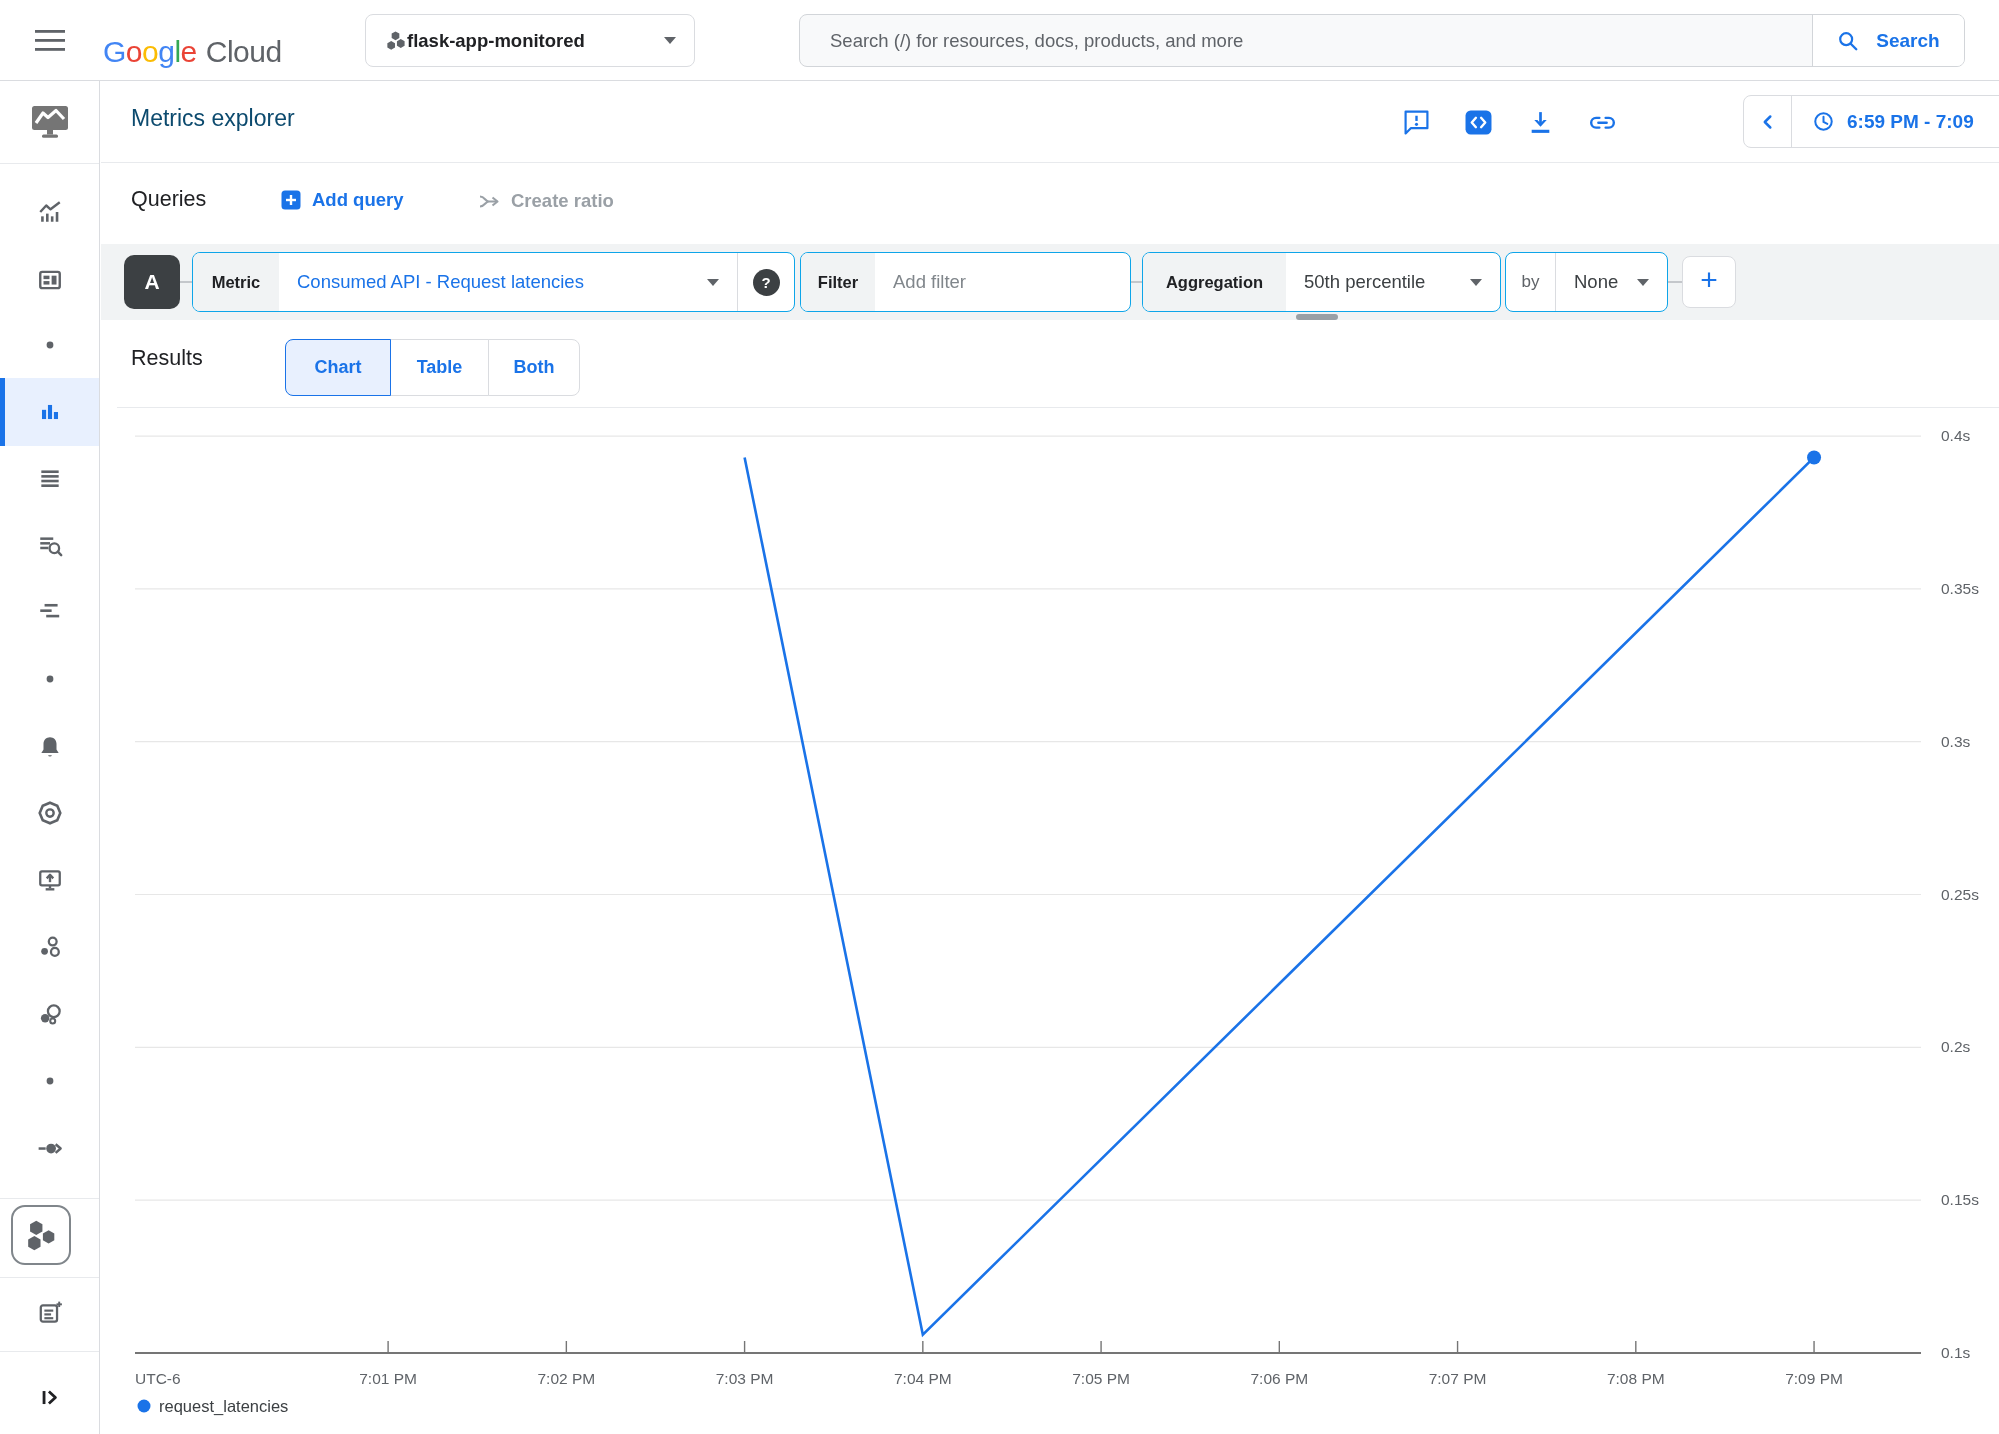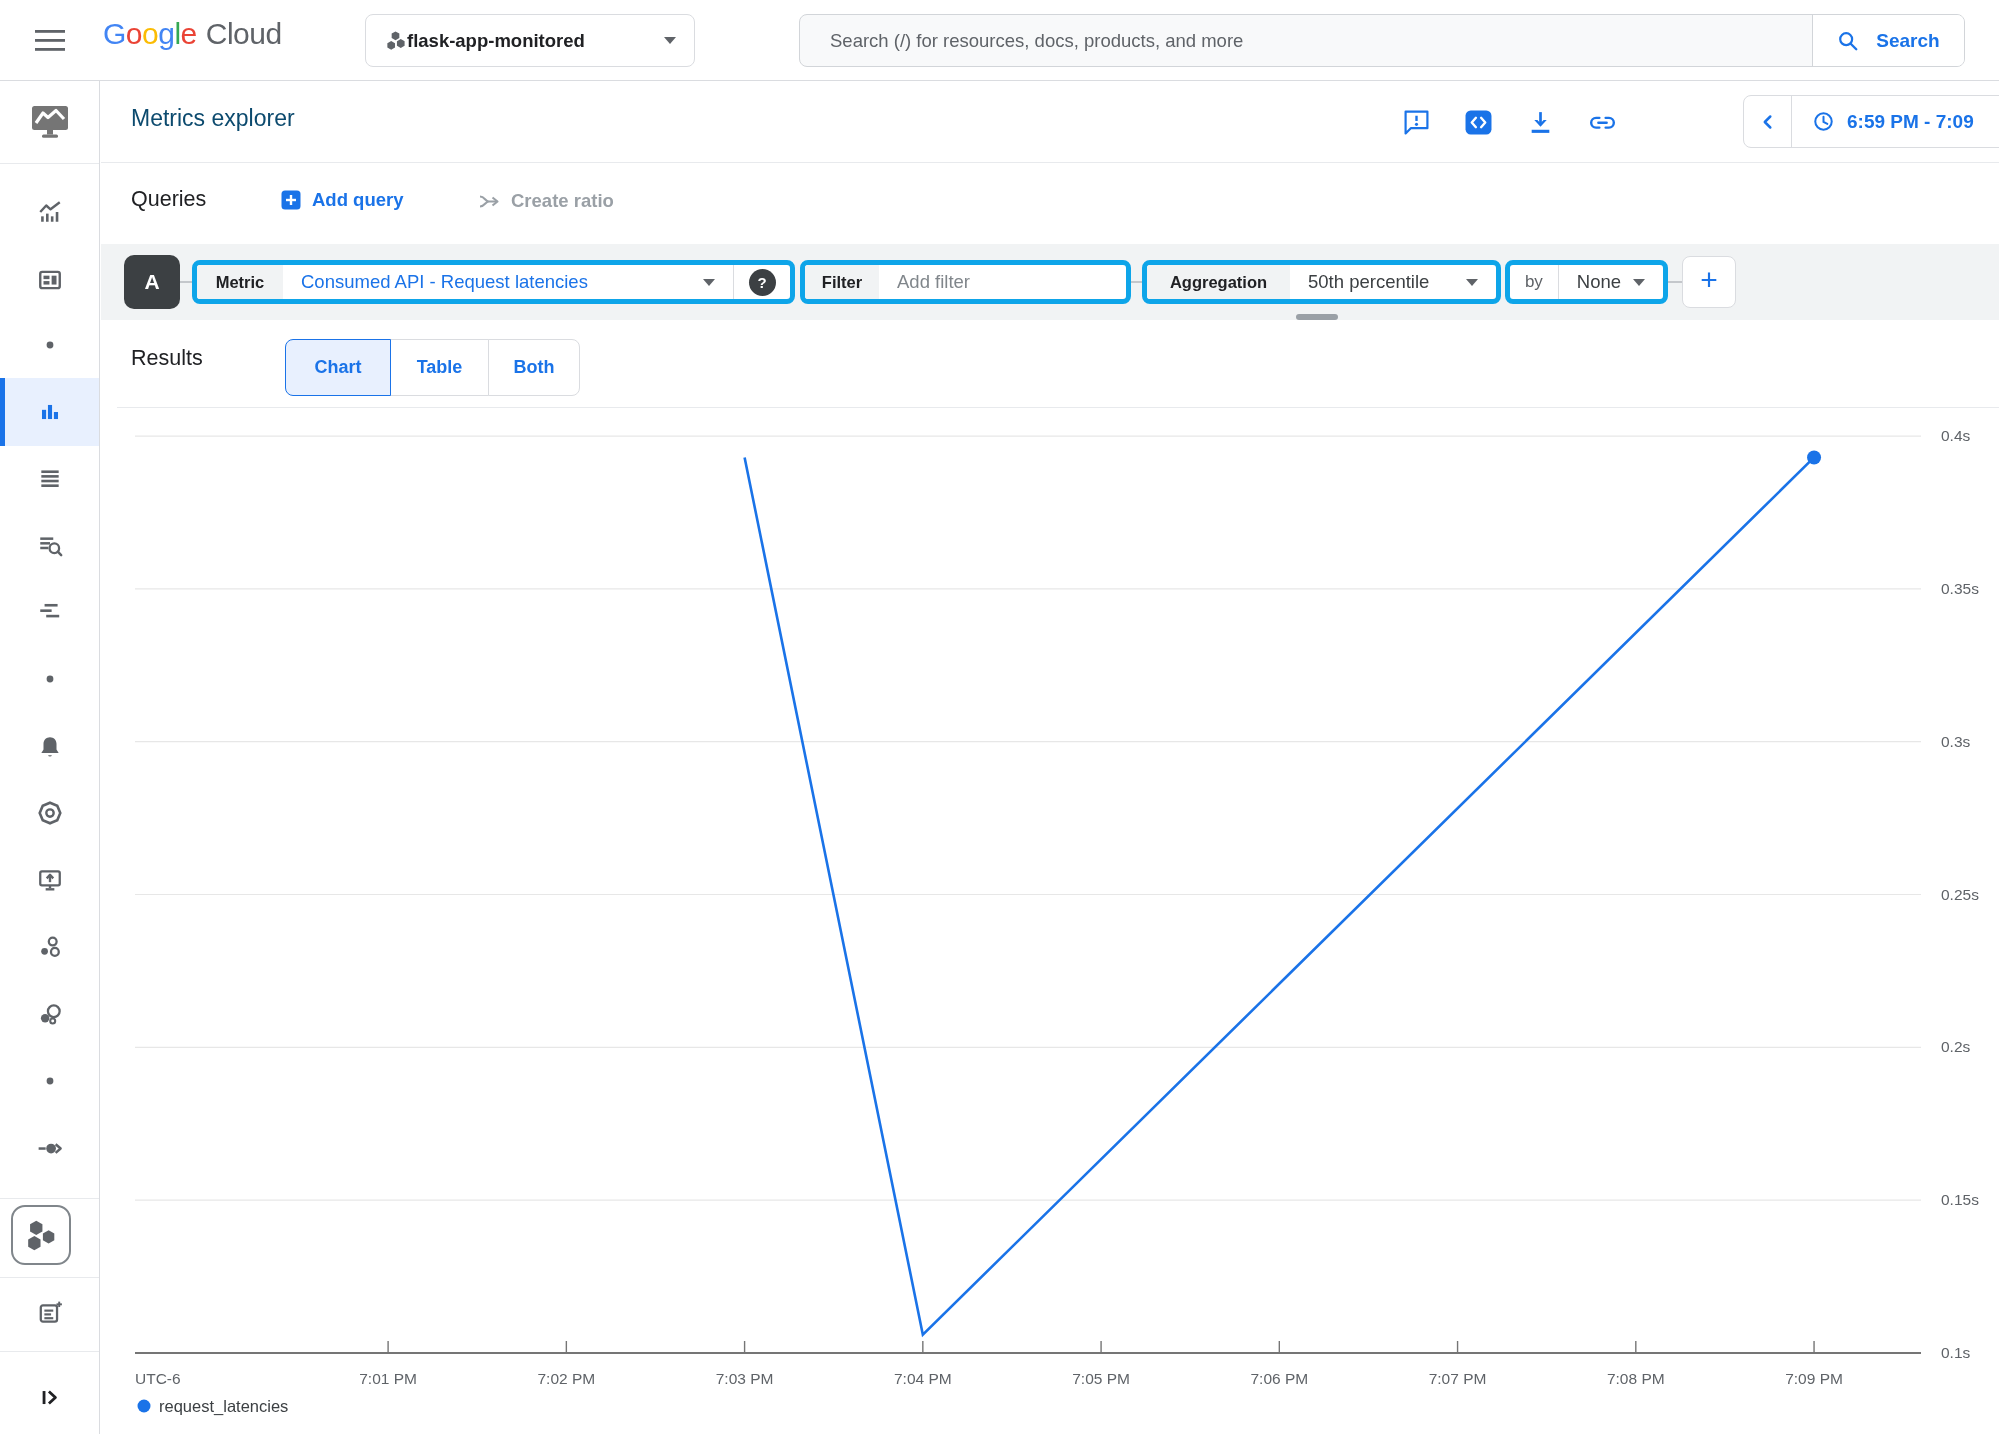--- a/index.html
+++ b/index.html
@@ -9,21 +9,21 @@
     background:#fff; color:#202124;
     font-family:"Liberation Sans", sans-serif;
   }
   svg { display:block; }
   svg text { font-family:"Liberation Sans", sans-serif; }
 
   
   .topbar { position:absolute; top:0; left:0; width:1999px; height:81px;
     background:#fff; border-bottom:1px solid #dadce0; }
   .hamburger { position:absolute; left:33px; top:28px; width:34px; height:25px; cursor:pointer; }
-  .logo { position:absolute; left:103px; top:17px; font-size:30px; letter-spacing:-0.5px; white-space:nowrap; }
+  .logo { position:absolute; left:103px; top:35px; font-size:30px; letter-spacing:-0.5px; white-space:nowrap; }
   .logo .cloud { color:#5f6368; margin-left:9px; }
   .project-picker { position:absolute; left:365px; top:14px; width:330px; height:53px;
     border:1px solid #dadce0; border-radius:8px; background:#fff;
     display:flex; align-items:center; padding:0 18px; cursor:pointer; }
   .project-name { font-size:18.5px; font-weight:700; color:#202124; margin-left:0; }
   .caret-down { width:0; height:0; border-left:6.5px solid transparent; border-right:6.5px solid transparent;
     border-top:7.5px solid #5f6368; }
   .project-picker .caret-down { margin-left:auto; }
   .searchbox { position:absolute; left:799px; top:14px; width:1166px; height:53px;
     border:1px solid #d2d5d9; border-radius:8px; background:#f8f9fa; display:flex; overflow:hidden; }
@@ -63,21 +63,21 @@
   .add-query { position:absolute; left:180px; top:26px; display:flex; align-items:center; gap:11px;
     color:#1a73e8; font-size:18.5px; font-weight:700; cursor:pointer; }
   .create-ratio { position:absolute; left:376px; top:26px; display:flex; align-items:center; gap:10px;
     color:#9aa0a6; font-size:18.5px; font-weight:700; cursor:default; }
 
   .builder { position:absolute; left:0; top:163px; width:1898px; height:76px; background:#f1f3f4;
     display:flex; align-items:center; padding-left:23px; }
   .q-badge { width:56px; height:54px; flex:0 0 56px; background:#3c4043; border-radius:10px;
     color:#fff; font-size:21px; font-weight:700; display:flex; align-items:center; justify-content:center; }
   .connector { height:2px; background:#c4c7cb; flex:0 0 auto; }
-  .pill { height:44px; background:#fff; border:5px solid #0ea5e9; border-radius:8px;
+  .pill { height:60px; background:#fff; border:1px solid #0ea5e9; border-radius:8px;
     display:flex; align-items:stretch; overflow:hidden; flex:0 0 auto; }
   .pill-label { background:#f1f3f4; display:flex; align-items:center; justify-content:center;
     font-size:16.5px; font-weight:700; color:#202124; padding:0 18px; }
   .pill-value { display:flex; align-items:center; gap:12px; padding:16px 18px; font-size:18.5px; }
   .pill-value.blue { color:#1a73e8; cursor:pointer; }
   .pill-value.dark { color:#3c4043; cursor:pointer; }
   .pill-divider { width:1px; background:#dadce0; }
   .help-cell { width:56px; display:flex; align-items:center; justify-content:center; cursor:pointer; }
   .help-circle { width:27px; height:27px; border-radius:50%; background:#3c4043; color:#fff;
     font-size:15px; font-weight:700; display:flex; align-items:center; justify-content:center; }

